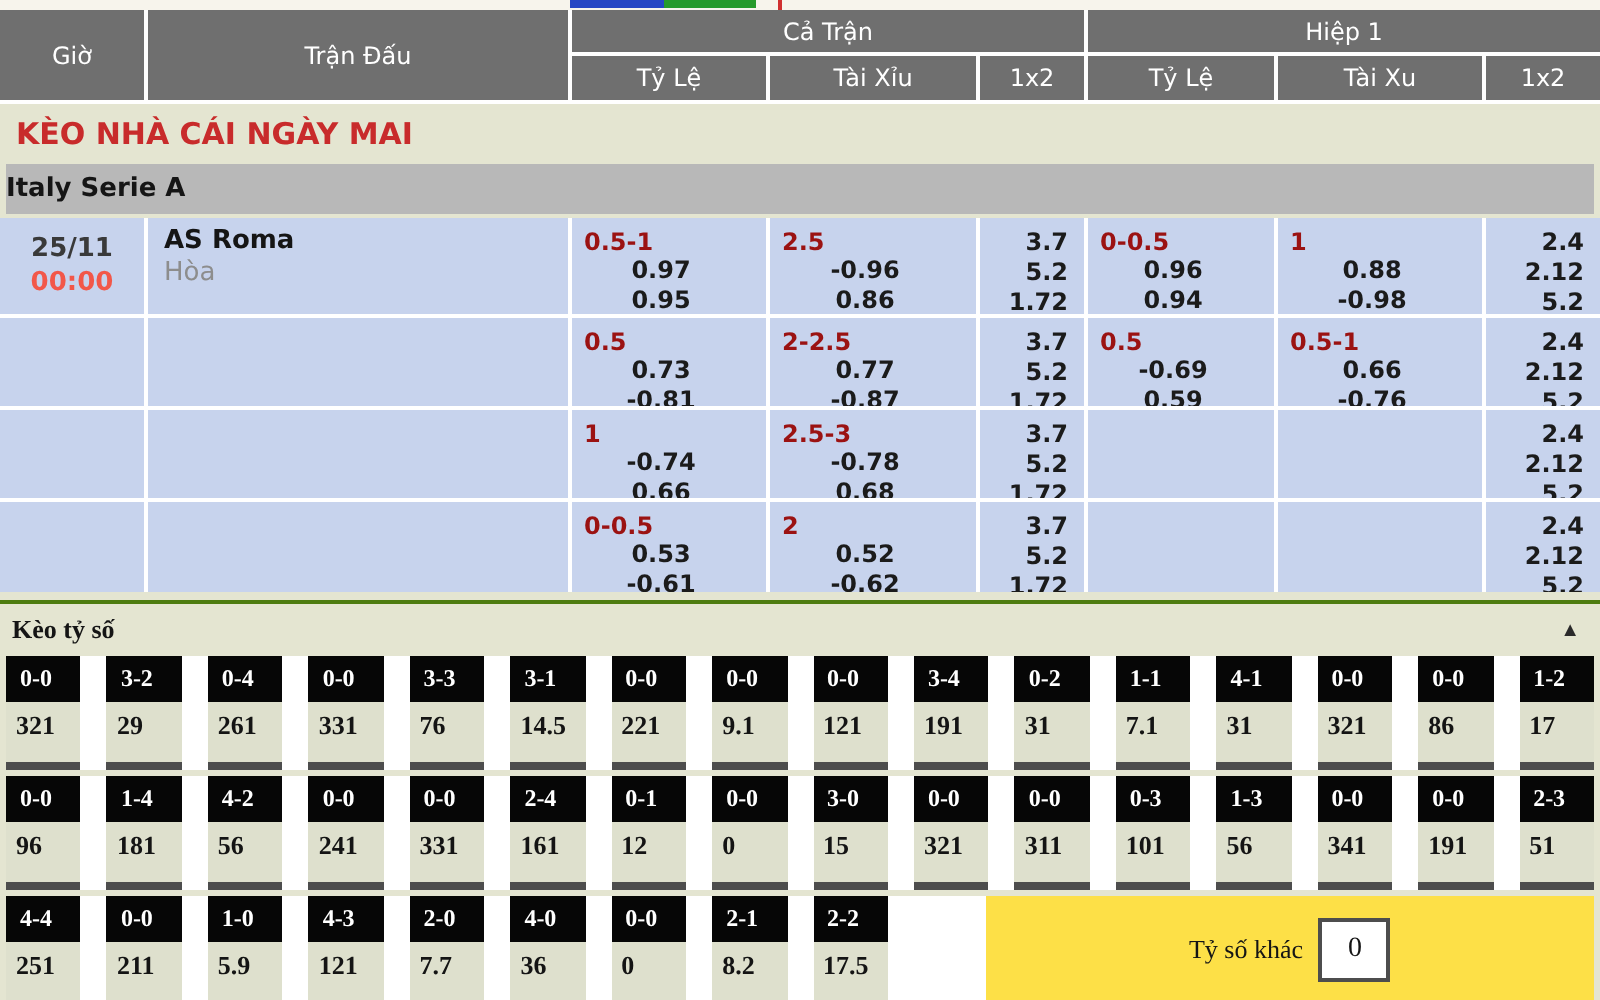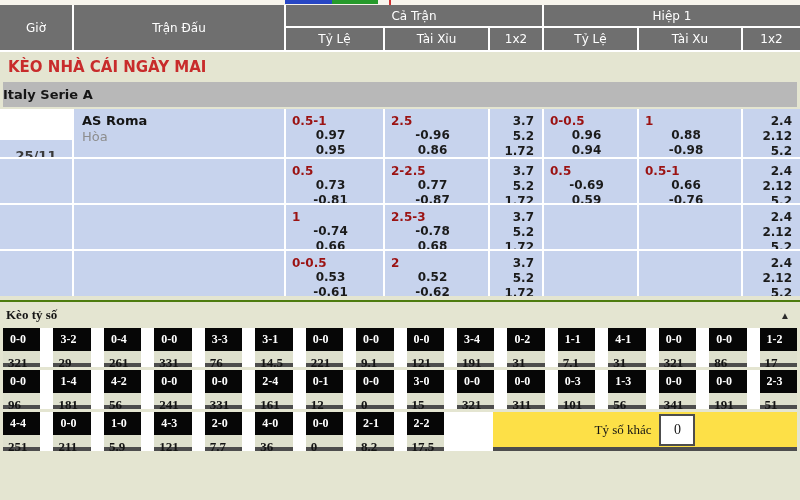--- a/index.html
+++ b/index.html
@@ -22,41 +22,41 @@
 
   .page-title { height:30px; line-height:30px; padding-left:8px; color:#c82b2b; font-weight:bold; font-size:15px; }
 
   .league-bar { margin:0 3px; height:25px; line-height:25px; background:#b8b8b8; color:#151515;
                 font-weight:bold; font-size:13px; padding-left:0; }
 
   
   .odds { display:grid; grid-template-columns:72px 210px 97px 103px 52px 93px 102px 1fr;
           grid-template-rows:48px 44px 44px 45px; gap:2px; background:#ffffff; margin-top:2px; }
   .oc { background:#c7d3ed; font-size:12px; overflow:hidden; }
-  .oc.time { text-align:center; padding-top:7px; font-weight:bold; font-size:13px; line-height:17px;margin-top:31px; }
+  .oc.time { text-align:center; padding-top:7px; font-weight:bold; font-size:13px; line-height:17px; }
   .t-date { color:#3a3a3a; display:block; }
   .t-time { color:#f25749; display:block; }
   .oc.teams { padding:4px 0 0 8px; font-size:13px; line-height:16px; }
   .team-home { color:#f25749; font-weight:bold; display:block; }
   .team-away { color:#151515; font-weight:bold; display:block; }
   .team-draw { color:#8d8d8d; display:block; }
   .oc.hdp { position:relative; padding:19px 8px 0 0; text-align:center; }
   .hline { position:absolute; left:6px; top:5px; color:#9b1212; font-weight:bold; }
   .oval { display:block; line-height:15px; font-weight:bold; color:#1b1b1b; }
   .oc.x2 { padding:5px 8px 0 0; text-align:right; }
 
   
   .score-sec { margin-top:4px; border-top:2px solid #4d7c0f;font-family:Liberation Serif, serif; }
   .score-head { height:26px; display:flex; align-items:center; justify-content:space-between; padding:0 10px 0 6px; }
   .score-title { font-weight:bold; font-size:13px; color:#151515; }
   .collapse { font-size:10px; color:#2a2a2a; cursor:pointer; }
   .srow { display:grid; grid-template-columns:repeat(16, 1fr); gap:13px; background:#ffffff; margin:0 3px 3px 3px; }
   .sc-k { background:#060606; color:#ffffff; height:23px; line-height:23px; padding-left:7px;
           font-weight:bold; font-size:12px; }
-  .sc-v { background:#dee0cd; height:16px; padding:4px 0 0 5px; font-weight:bold; font-size:13px;
+  .sc-v { background:#dee0cd; height:34px; padding:4px 0 0 5px; font-weight:bold; font-size:13px;
           color:#141414; border-bottom:4px solid #4d4d4d; }
   .other-cell { grid-column:10 / 17; background:#fde047; border-bottom:4px solid #4d4d4d;
                 display:flex; align-items:center; justify-content:center; gap:8px;margin-left:36px; }
   .other-label { font-size:13px; color:#151515; }
   .other-input { width:36px; height:32px; border:2px solid #4d4d4d; background:#ffffff;
                  text-align:center; font-size:14px; font-family:inherit; color:#151515; }
 </style>
 </head>
 <body>
 

